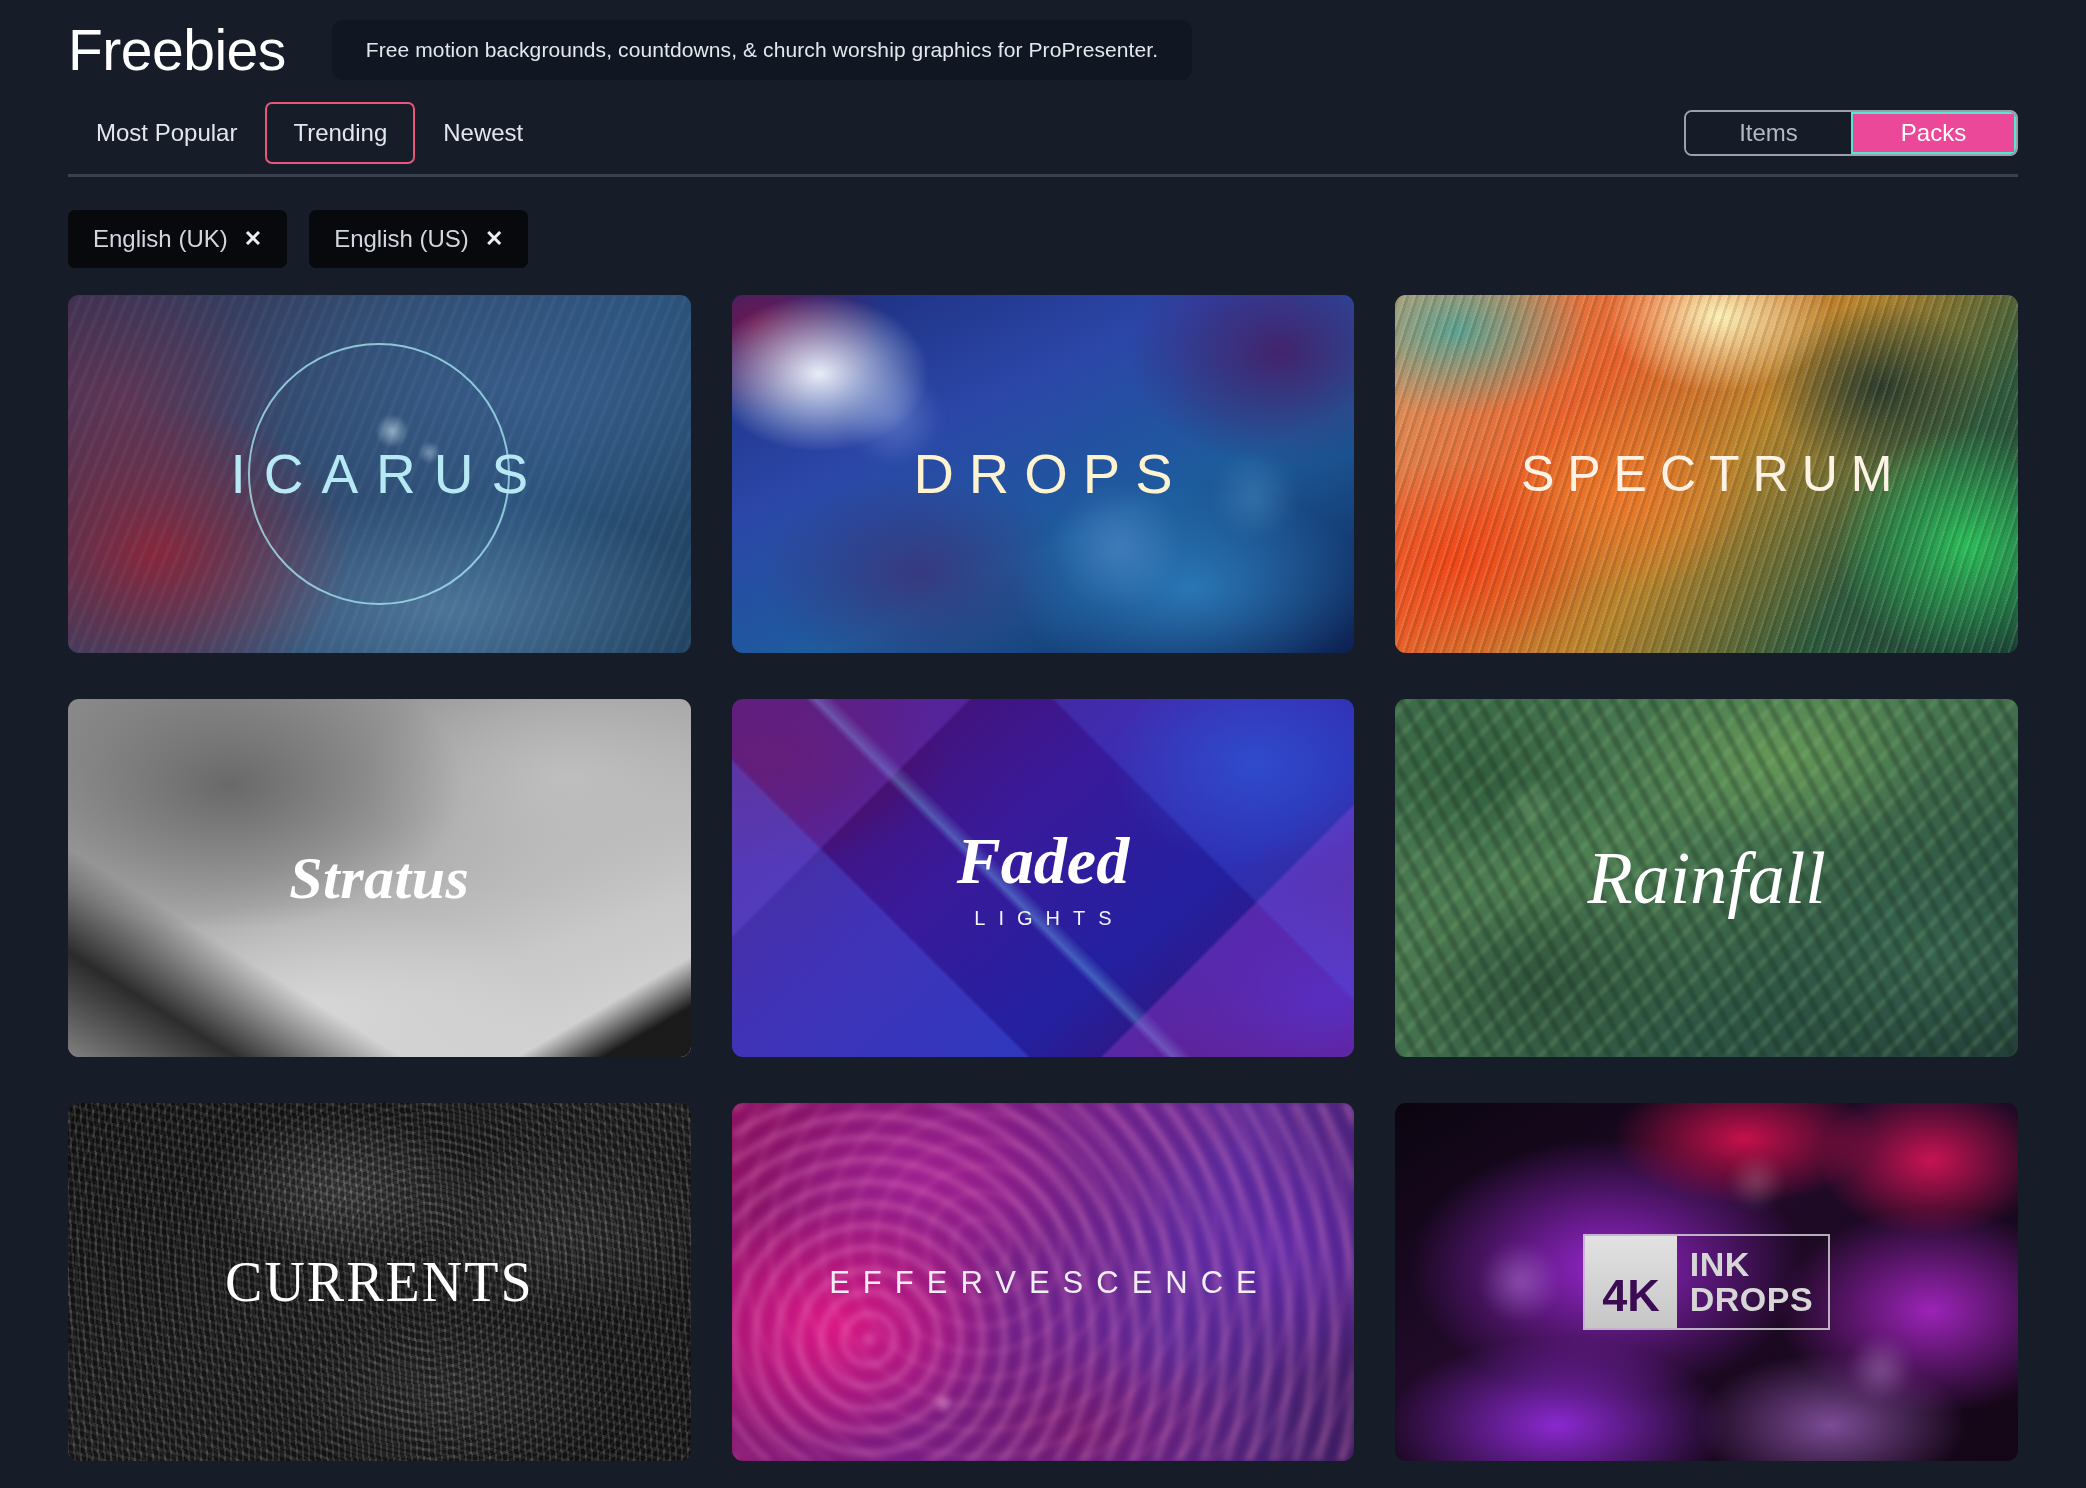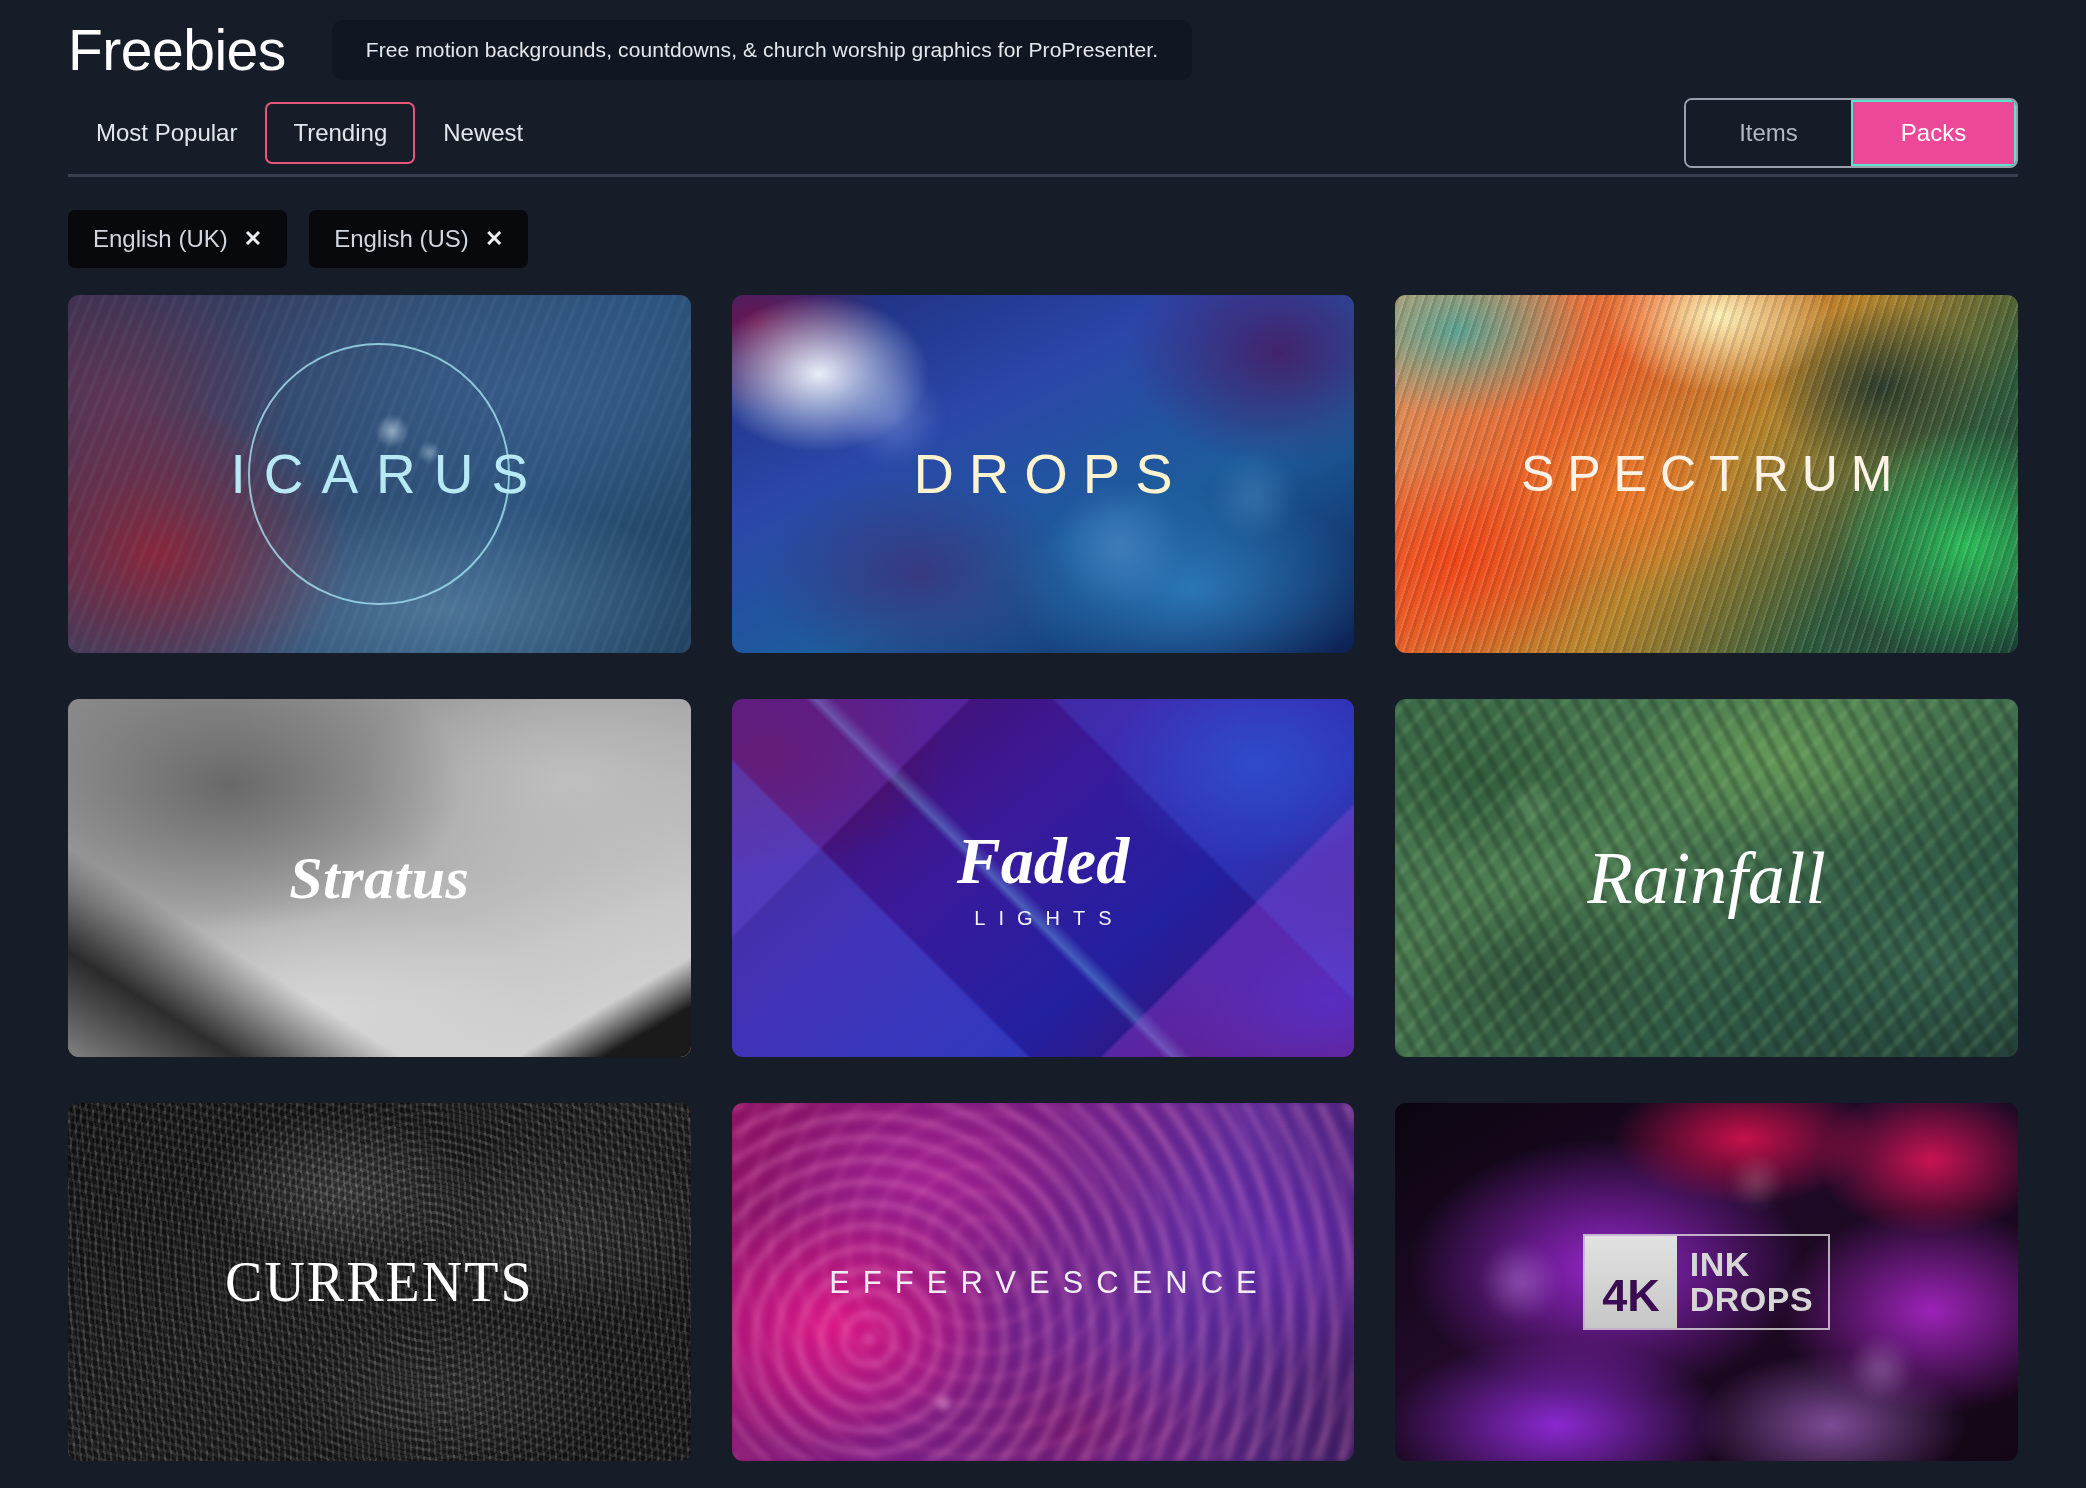--- a/index.html
+++ b/index.html
@@ -32,21 +32,21 @@
   .tabs { display:flex; align-items:center; gap:0px; }
   .tab {
     font-size:24px; color:#e3e6ed; padding:15px 26px;
     border:2px solid transparent; border-radius:7px;
     cursor:pointer; white-space:nowrap;
   }
   .tab.is-active { border-color:#e8577a; }
 
   .segmented {
     display:flex; border:2px solid #9aa0ae; border-radius:8px;
-    overflow:hidden; height:70px;
+    overflow:hidden; height:46px;
   }
   .seg {
     display:flex; align-items:center; justify-content:center;
     min-width:165px; font-size:24px; cursor:pointer;
     background:#151b27; color:#b2b8c4;
   }
   .seg.is-active {
     background:#ec4899; color:#ffffff;
     box-shadow:inset 0 0 0 2px #5ae3cd;
   }

